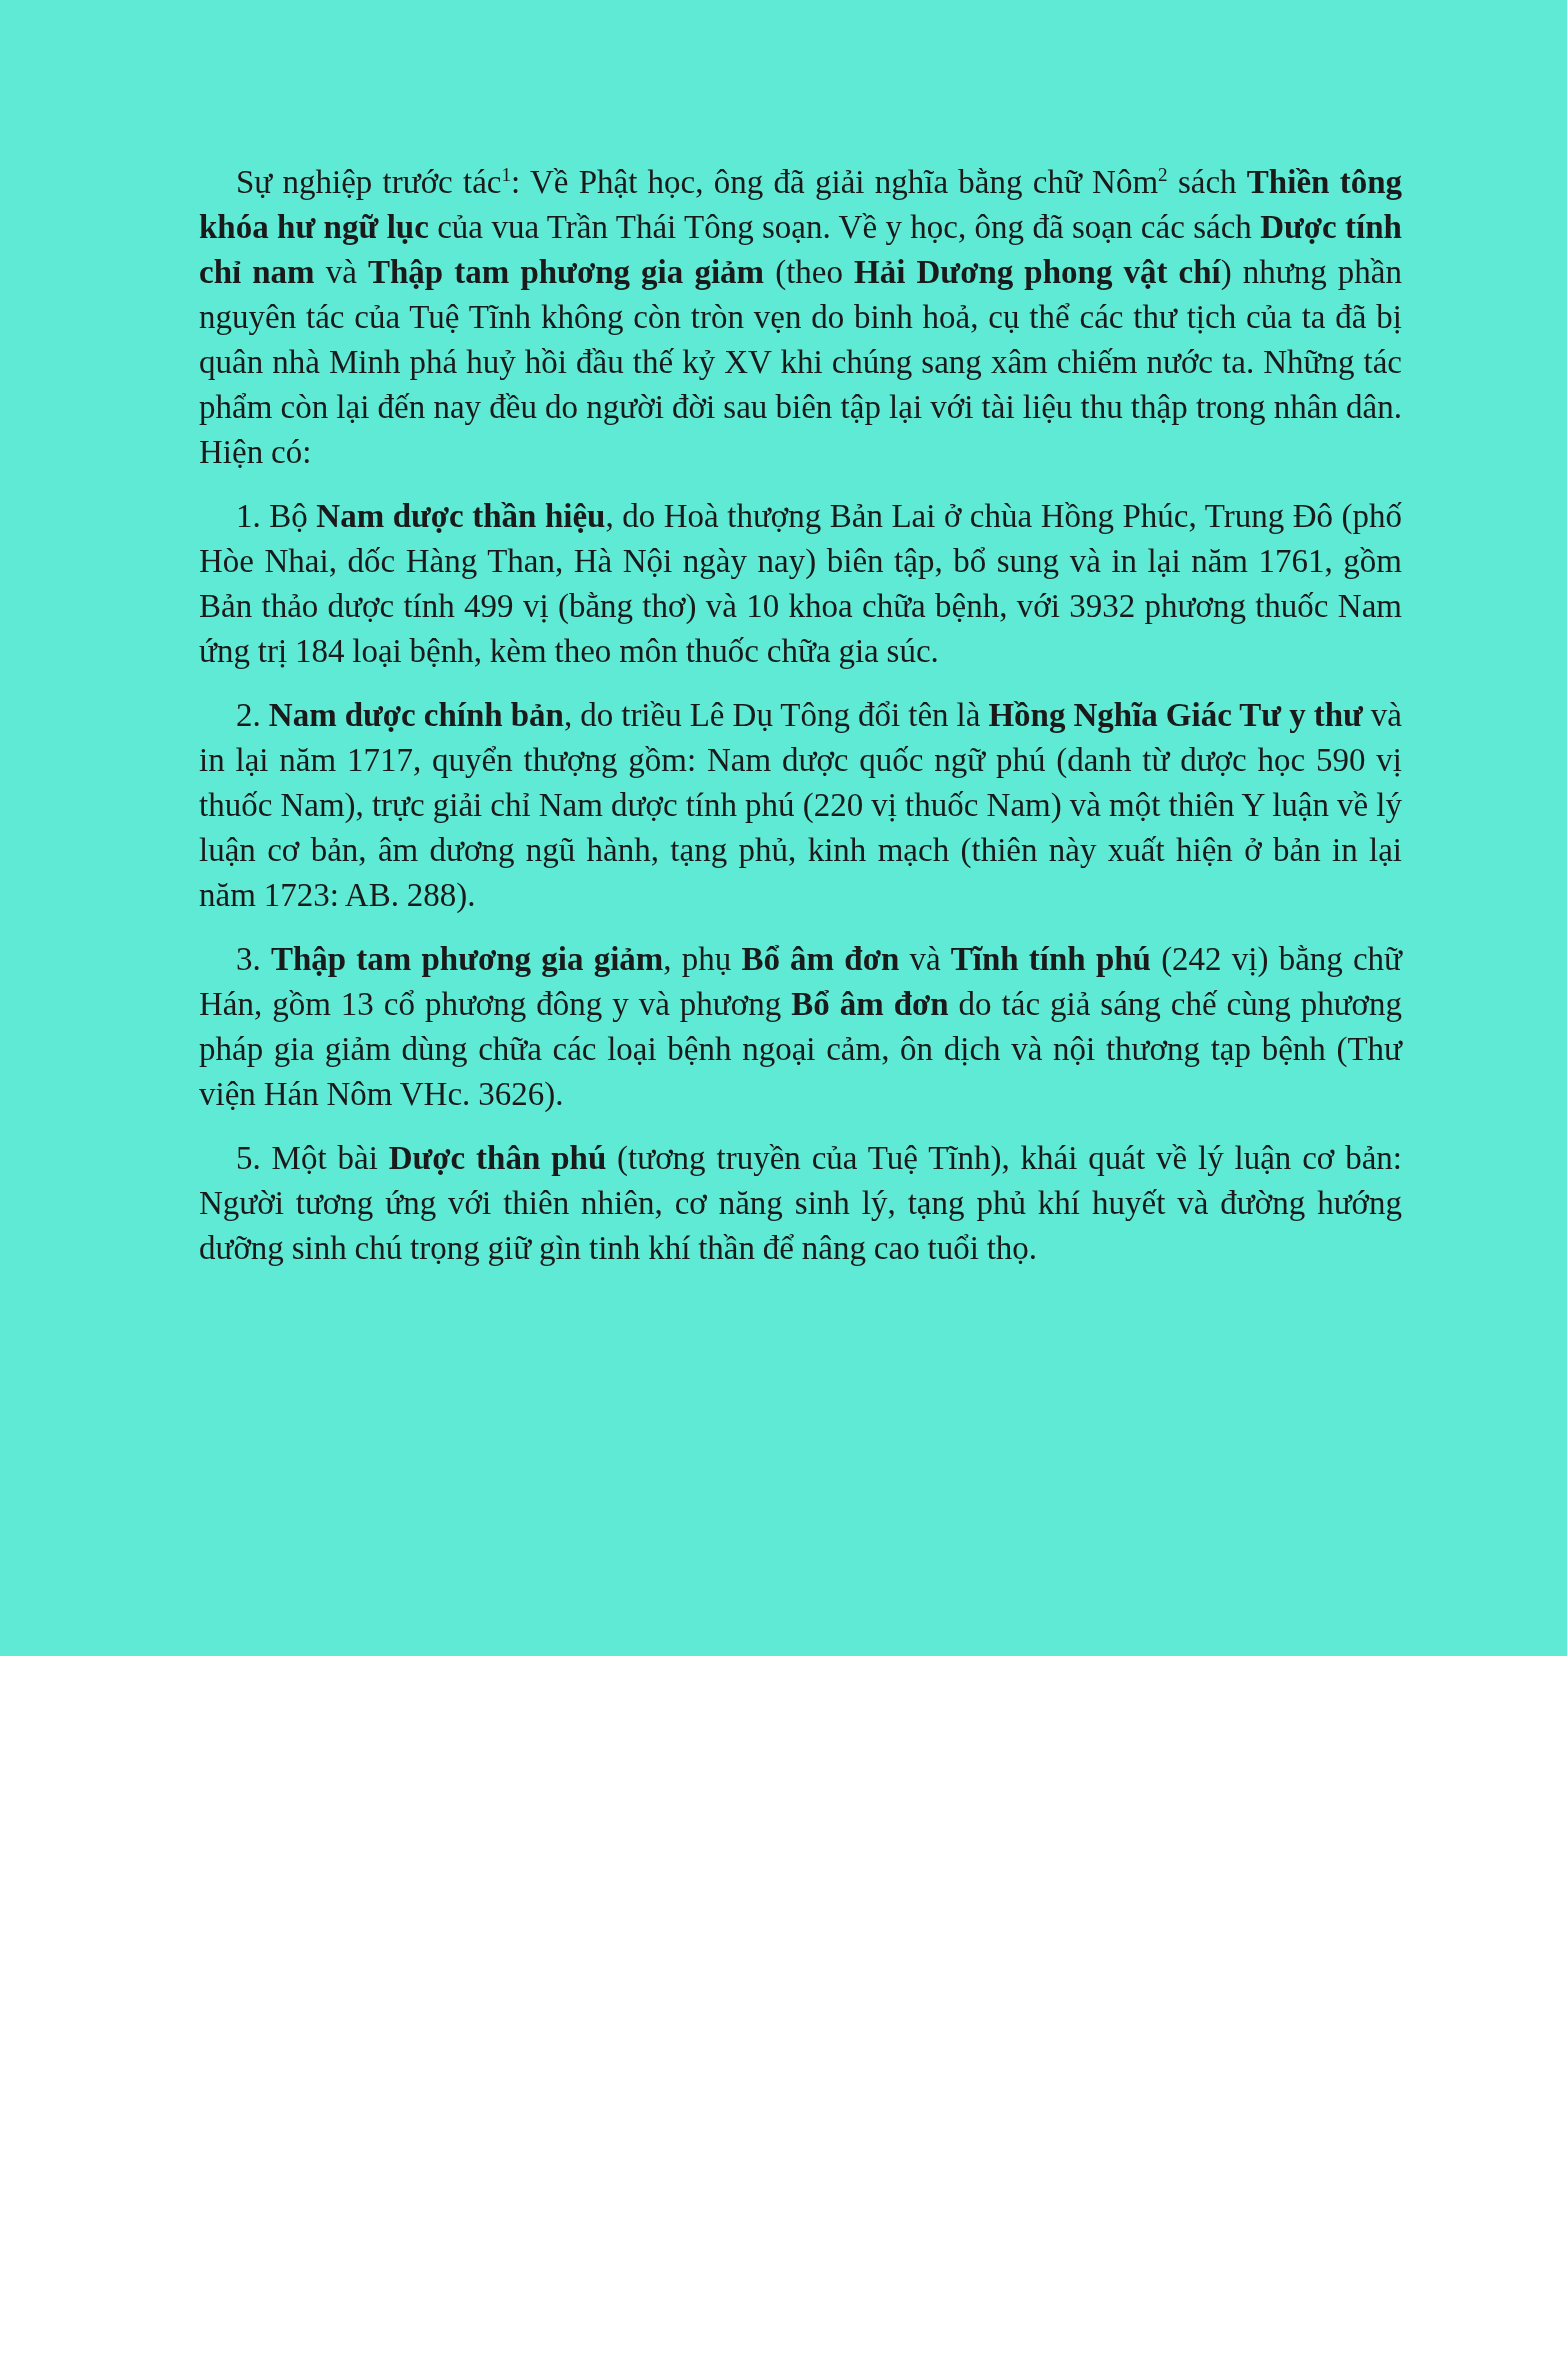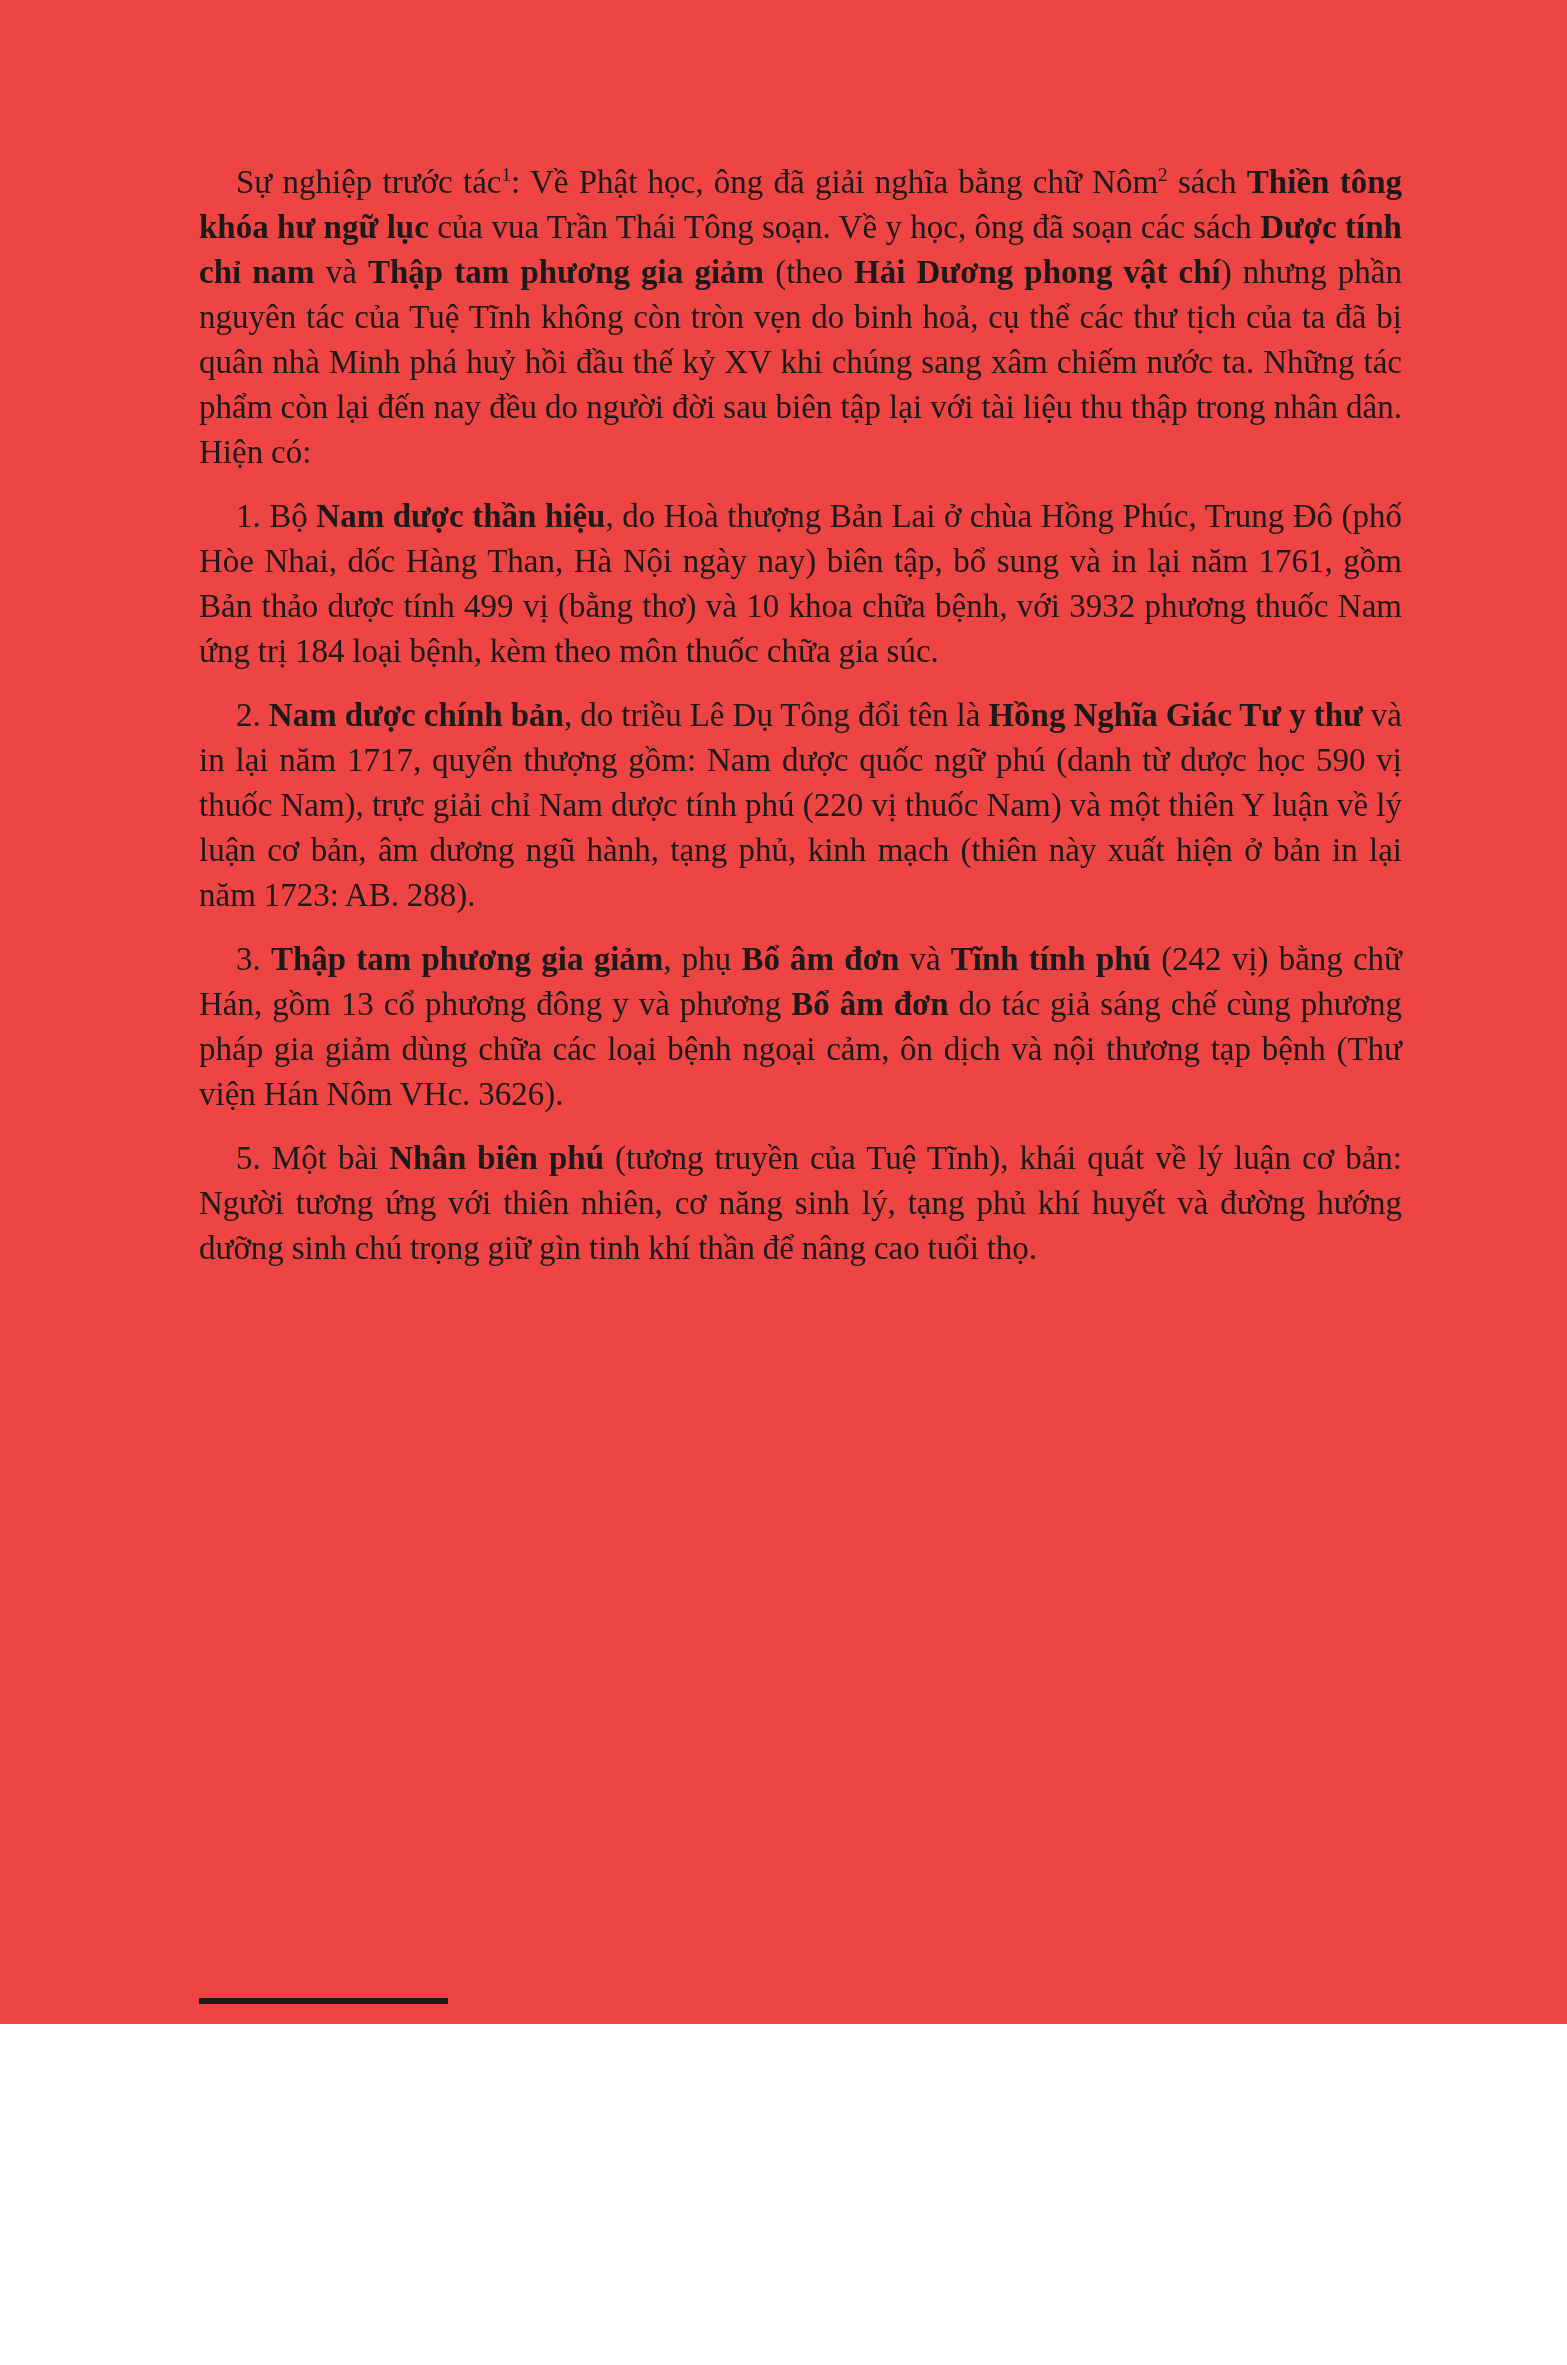--- a/index.html
+++ b/index.html
@@ -5,22 +5,22 @@
 <style>
   html, body {
     margin: 0;
     padding: 0;
     background: #ffffff;
   }
 
   .page {
     position: relative;
     width: 1568px;
-    height: 2024px;
-    background: #ef4444;
+    height: 1656px;
+    background: #5eead4;
     overflow: hidden;
     box-sizing: border-box;
     text-decoration: underline;
   }
 
   
   .content {
     position: absolute;
     left: 199px;
     top: 160px;
@@ -127,21 +127,21 @@
 </head>
 <body>
 
 <div class="page">
 
   <div class="content">
       <p class="para"><span>Sự nghiệp trước tác</span><sup class="fnref">1</sup><span>: Về Phật học, ông đã giải nghĩa bằng chữ Nôm</span><sup class="fnref">2</sup><span> sách </span><b>Thiền tông khóa hư ngữ lục</b><span> của vua Trần Thái Tông soạn. Về y học, ông đã soạn các sách </span><b>Dược tính chỉ nam</b><span> và </span><b>Thập tam phương gia giảm</b><span> (theo </span><b>Hải Dương phong vật chí</b><span>) nhưng phần nguyên tác của Tuệ Tĩnh không còn tròn vẹn do binh hoả, cụ thể các thư tịch của ta đã bị quân nhà Minh phá huỷ hồi đầu thế kỷ XV khi chúng sang xâm chiếm nước ta. Những tác phẩm còn lại đến nay đều do người đời sau biên tập lại với tài liệu thu thập trong nhân dân. Hiện có:</span></p>
       <p class="para item"><span>1. Bộ </span><b>Nam dược thần hiệu</b><span>, do Hoà thượng Bản Lai ở chùa Hồng Phúc, Trung Đô (phố Hòe Nhai, dốc Hàng Than, Hà Nội ngày nay) biên tập, bổ sung và in lại năm 1761, gồm Bản thảo dược tính 499 vị (bằng thơ) và 10 khoa chữa bệnh, với 3932 phương thuốc Nam ứng trị 184 loại bệnh, kèm theo môn thuốc chữa gia súc.</span></p>
       <p class="para item"><span>2. </span><b>Nam dược chính bản</b><span>, do triều Lê Dụ Tông đổi tên là </span><b>Hồng Nghĩa Giác Tư y thư</b><span> và in lại năm 1717, quyển thượng gồm: Nam dược quốc ngữ phú (danh từ dược học 590 vị thuốc Nam), trực giải chỉ Nam dược tính phú (220 vị thuốc Nam) và một thiên Y luận về lý luận cơ bản, âm dương ngũ hành, tạng phủ, kinh mạch (thiên này xuất hiện ở bản in lại năm 1723: AB. 288).</span></p>
       <p class="para item"><span>3. </span><b>Thập tam phương gia giảm</b><span>, phụ </span><b>Bổ âm đơn</b><span> và </span><b>Tĩnh tính phú</b><span> (242 vị) bằng chữ Hán, gồm 13 cổ phương đông y và phương </span><b>Bổ âm đơn</b><span> do tác giả sáng chế cùng phương pháp gia giảm dùng chữa các loại bệnh ngoại cảm, ôn dịch và nội thương tạp bệnh (Thư viện Hán Nôm VHc. 3626).</span></p>
-      <p class="para item"><span>5. Một bài </span><b>Nhân biên phú</b><span> (tương truyền của Tuệ Tĩnh), khái quát về lý luận cơ bản: Người tương ứng với thiên nhiên, cơ năng sinh lý, tạng phủ khí huyết và đường hướng dưỡng sinh chú trọng giữ gìn tinh khí thần để nâng cao tuổi thọ.</span></p>
+      <p class="para item"><span>5. Một bài </span><b>Dược thân phú</b><span> (tương truyền của Tuệ Tĩnh), khái quát về lý luận cơ bản: Người tương ứng với thiên nhiên, cơ năng sinh lý, tạng phủ khí huyết và đường hướng dưỡng sinh chú trọng giữ gìn tinh khí thần để nâng cao tuổi thọ.</span></p>
     </div>
 
   <div class="footnotes">
     <div class="fn-rule"></div>
     <div class="fn-list">
       </div>
   </div>
 
   <div class="footer">
     <span class="footer-pageno">16</span>

